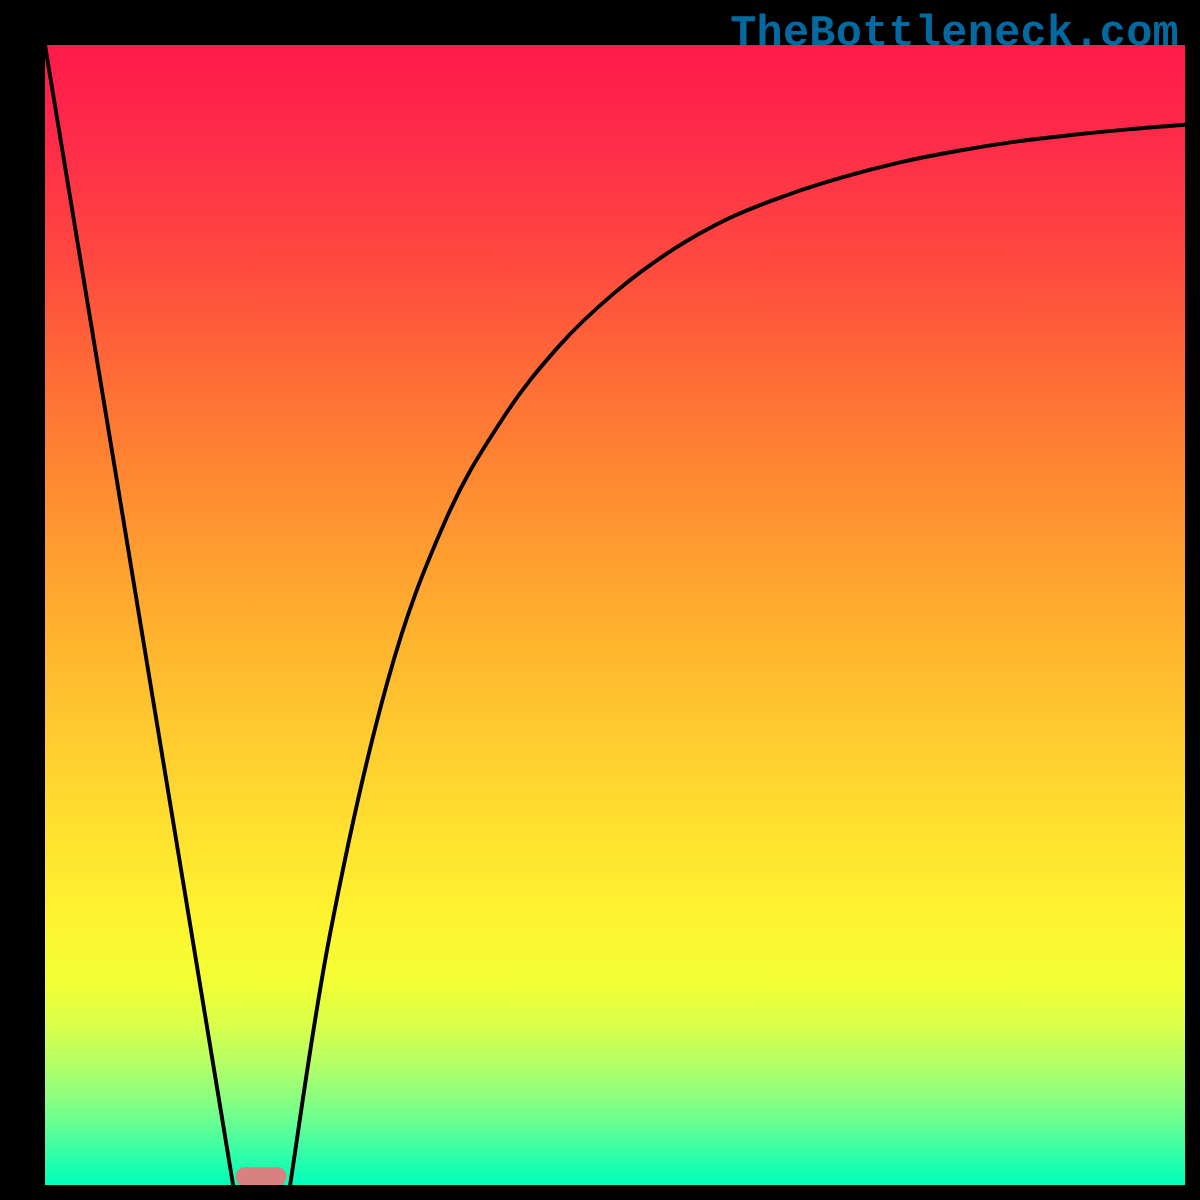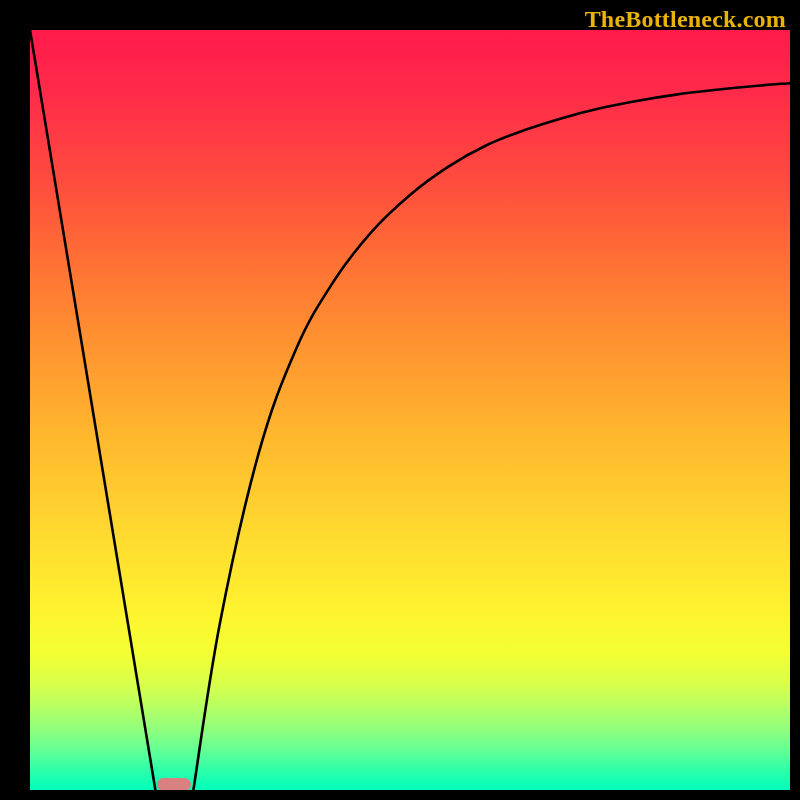--- a/index.html
+++ b/index.html
@@ -7,23 +7,23 @@
   .frame {
     position: relative;
     width: 800px;
     height: 800px;
     background: #000;
   }
   .watermark {
     position: absolute;
     top: 6px;
     right: 14px;
-    font-family: Liberation Serif, serif;
-    font-size: 24px;
-    color: #eab308;
+    font-family: Liberation Mono, monospace;
+    font-size: 29px;
+    color: #0369a1;
     letter-spacing: 0.2px;
     font-weight: 600;
     z-index: 10;
   }
   .plot {
     position: absolute;
     left: 30px;
     top: 30px;
     width: 760px;
     height: 760px;

